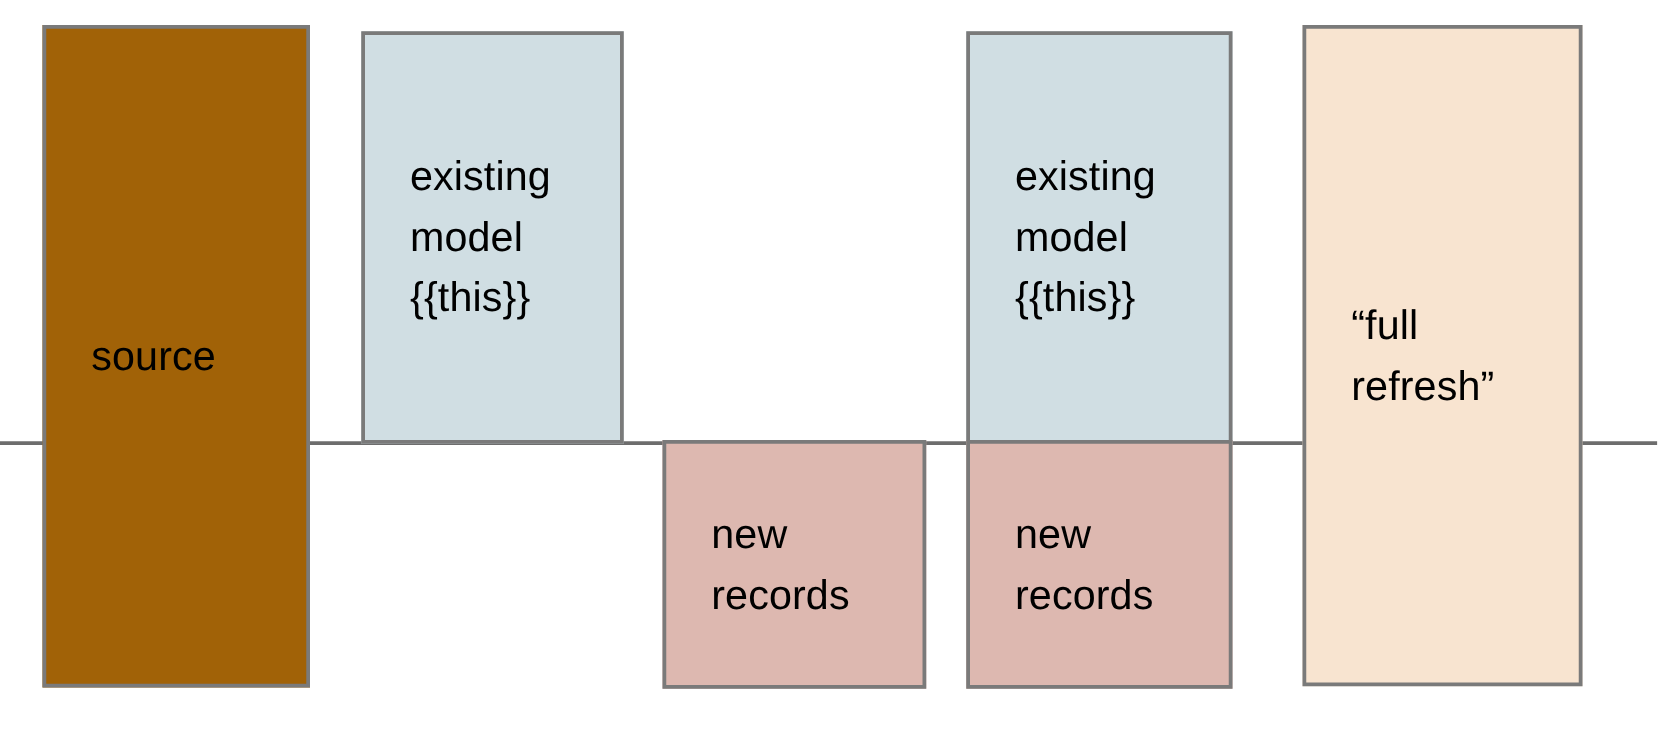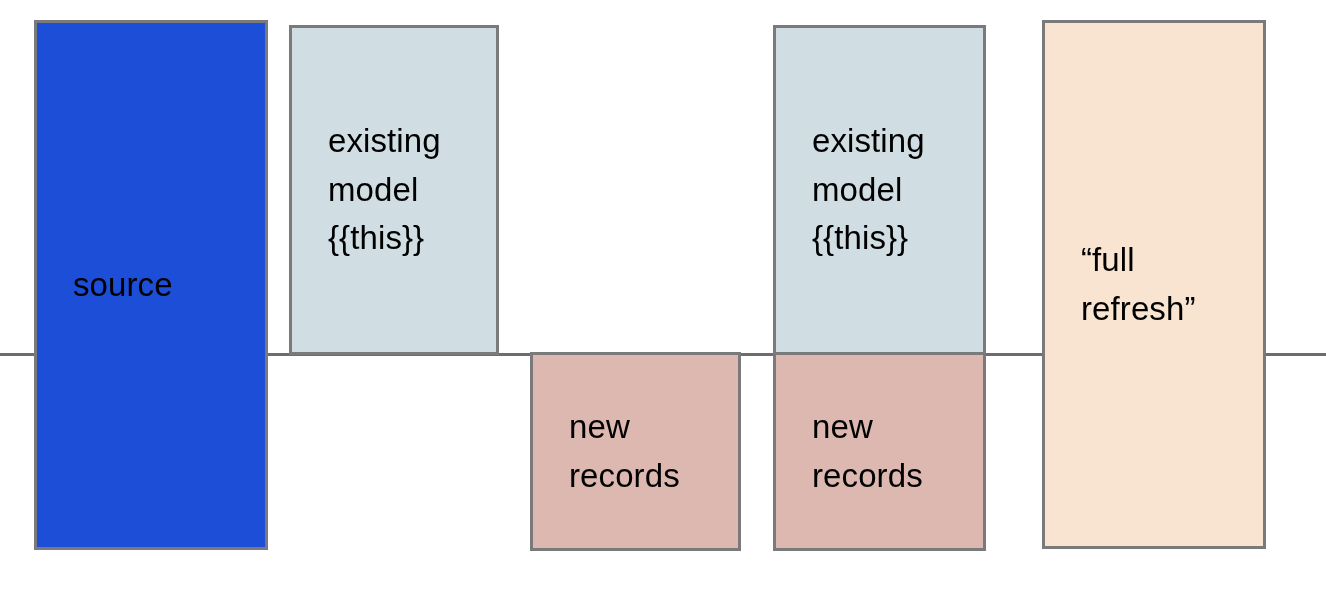--- a/index.html
+++ b/index.html
@@ -45,21 +45,21 @@
   .label-center    { margin-top: auto; margin-bottom: auto; }
 </style>
 </head>
 <body>
 
 <div id="canvas" style="width: 1326px; height: 602px; background: rgb(255, 255, 255);">
 
   <div class="divider-line" style="top: 353px; height: 3px; background: rgb(109, 109, 109); width: 1326px;"></div>
 
   <div id="nodes-layer">
-      <div class="node" style="left: 34px; top: 20px; width: 234px; height: 530px; background: #1d4ed8; border-color: rgb(122, 122, 122);">
+      <div class="node" style="left: 34px; top: 20px; width: 214px; height: 530px; background: #a16207; border-color: rgb(122, 122, 122);">
         <div class="node-label label-center" style="color: rgb(0, 0, 0);">source</div>
       </div>
       <div class="node" style="left: 289px; top: 25px; width: 210px; height: 330px; background: rgb(208, 222, 227); border-color: rgb(122, 122, 122);">
         <div class="node-label label-center" style="color: rgb(0, 0, 0);">existing
 model
 {{this}}</div>
       </div>
       <div class="node" style="left: 530px; top: 352px; width: 211px; height: 199px; background: rgb(221, 184, 176); border-color: rgb(122, 122, 122);">
         <div class="node-label label-center" style="color: rgb(0, 0, 0);">new
 records</div>

